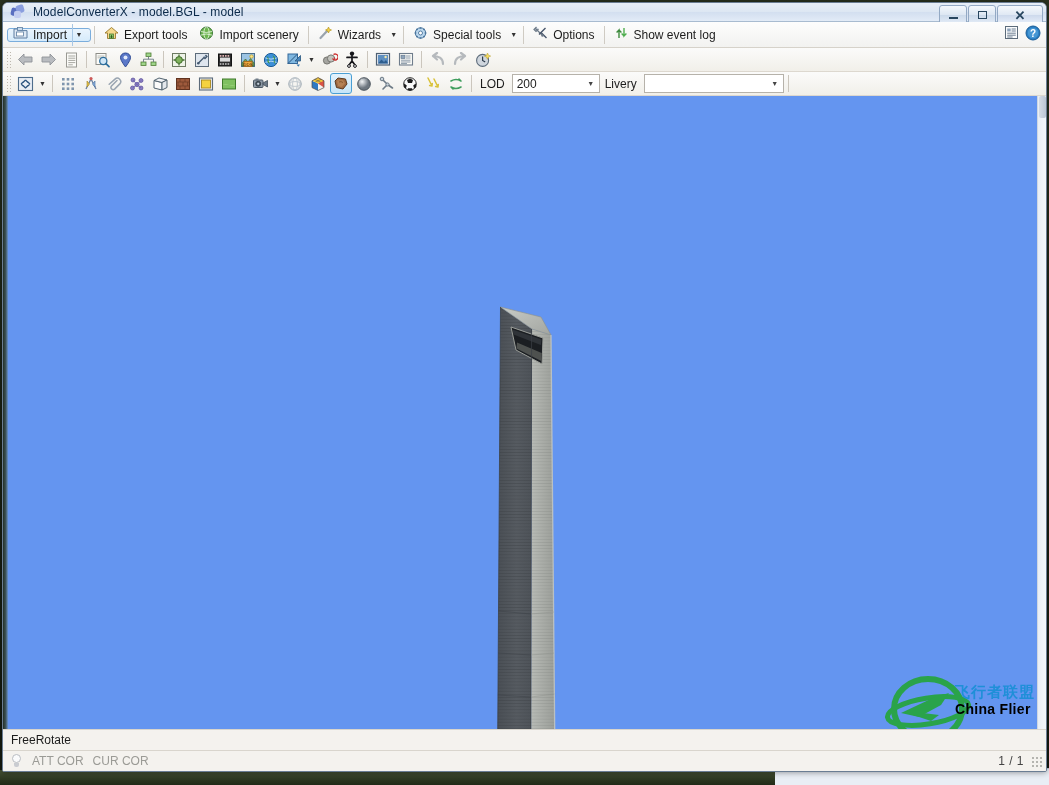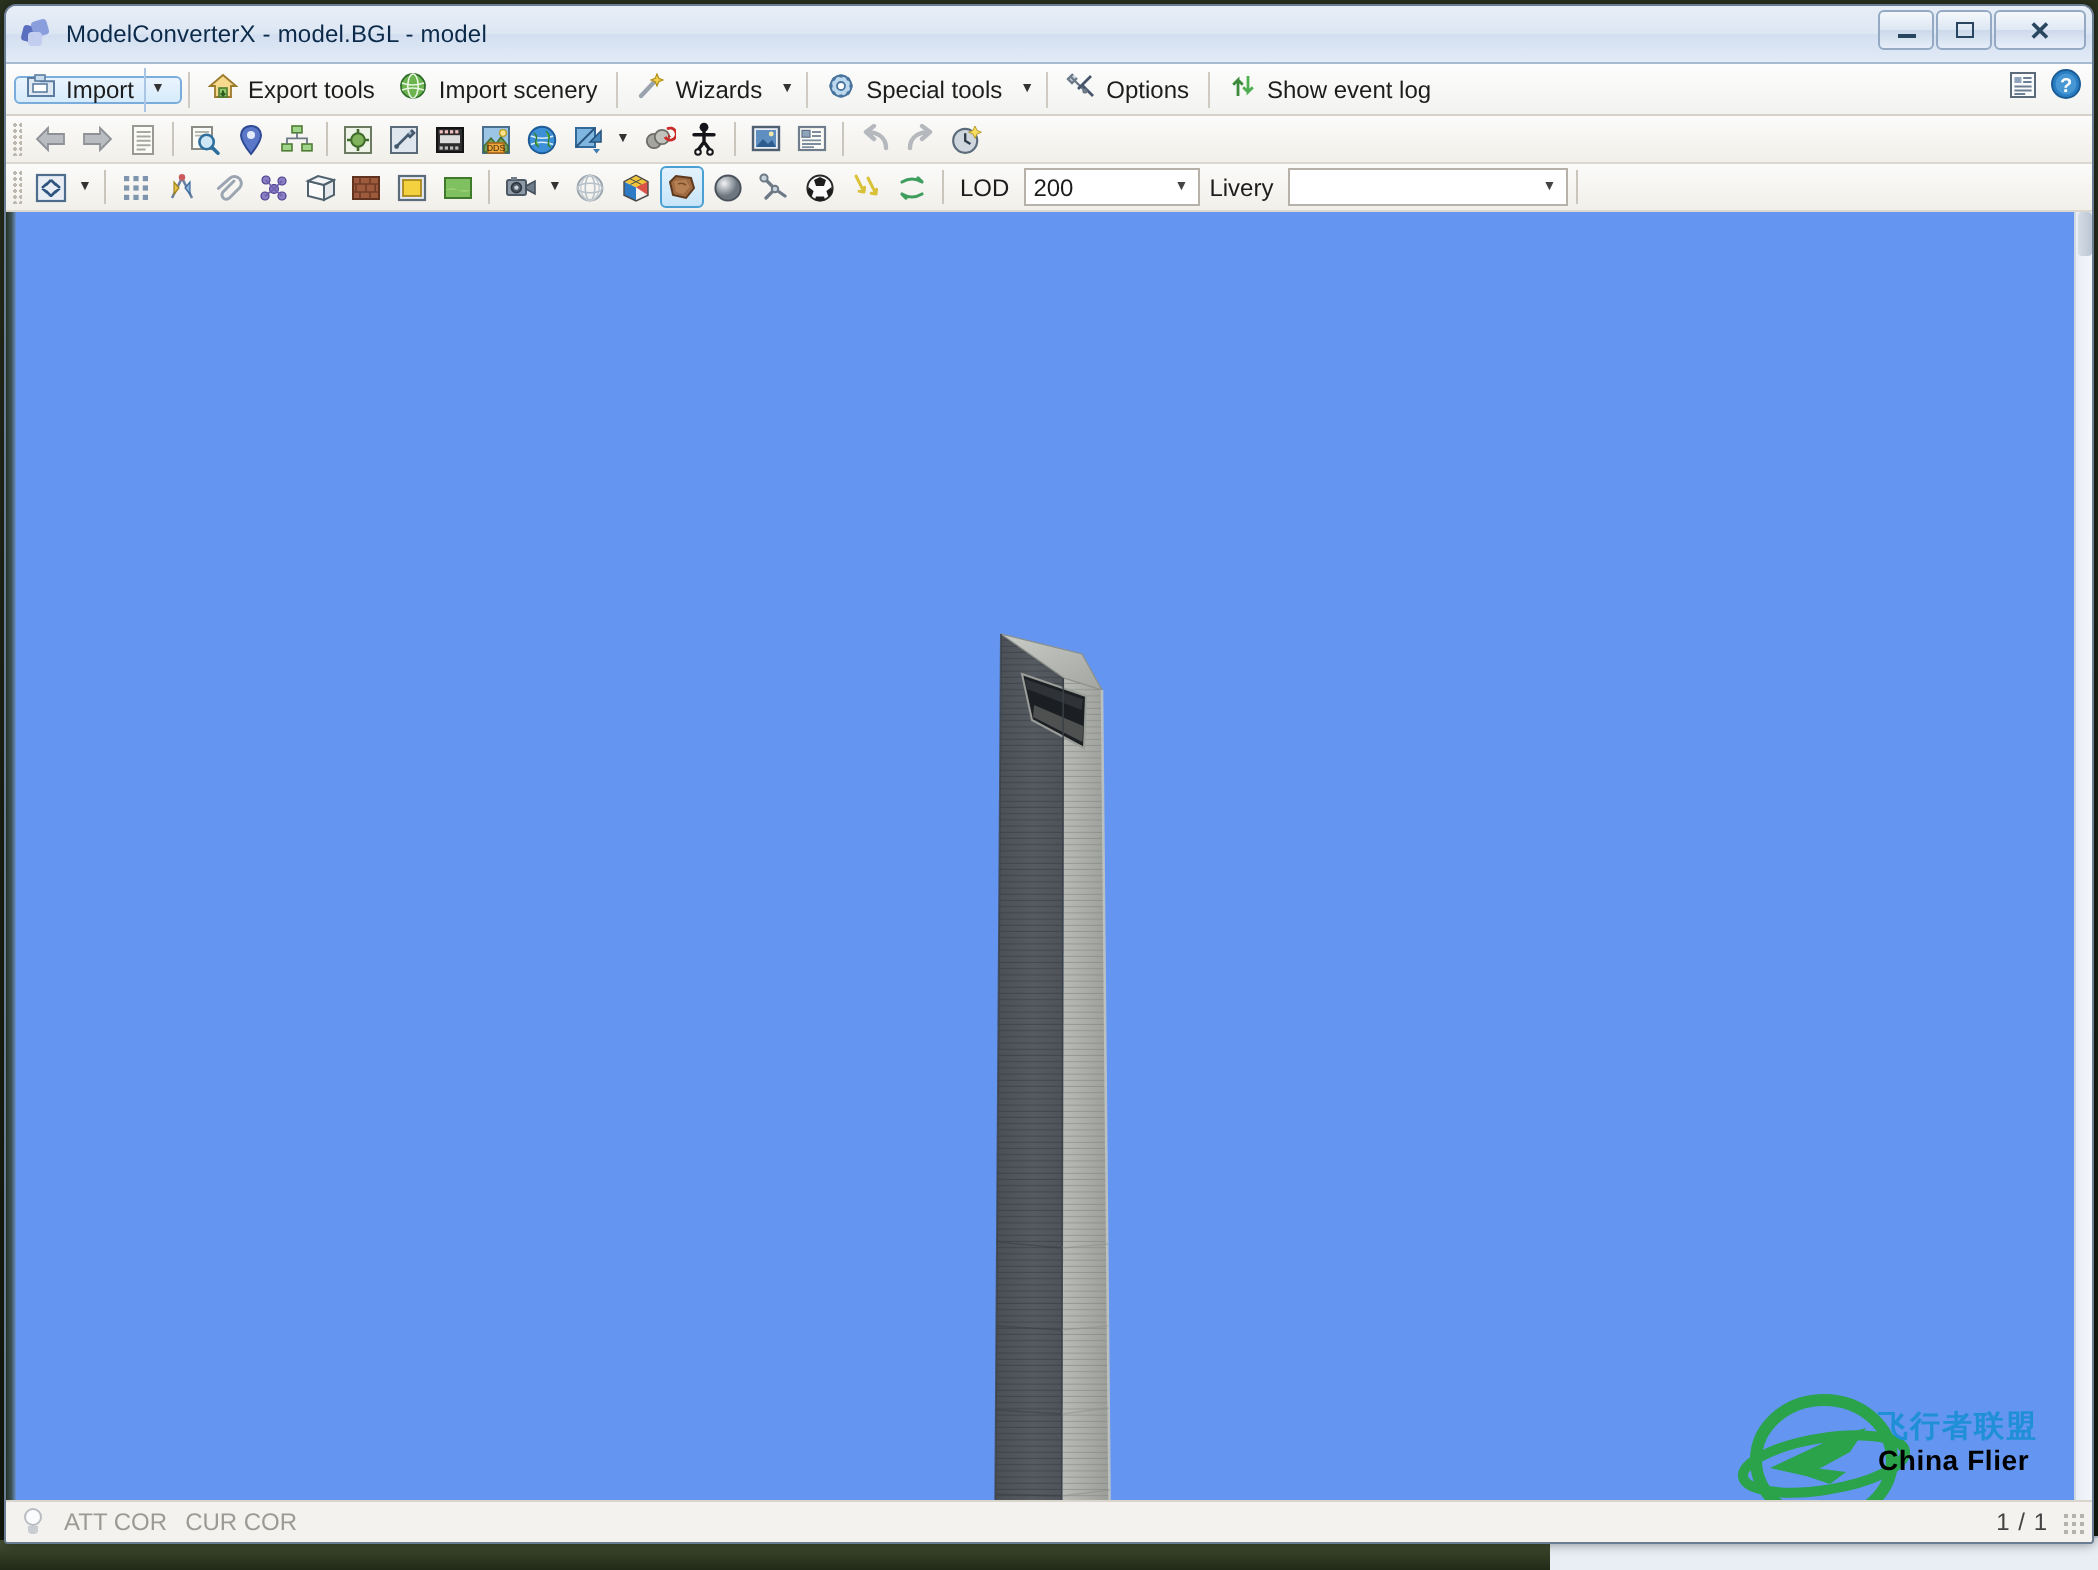--- a/index.html
+++ b/index.html
@@ -39,21 +39,21 @@
     background: #f0f0f0;
     border: 1px solid #6a7d93;
     border-radius: 6px 6px 2px 2px;
     box-shadow: 0 0 6px rgba(0,0,0,.45);
     overflow: hidden;
     display: flex; flex-direction: column;
   }
 
   
   #titlebar {
-    height: 29px;
+    height: 19px;
     background: linear-gradient(180deg,#e7eef7 0%, #dde7f3 48%, #d3dff0 52%, #e2ebf7 100%);
     border-bottom: 1px solid #a8bbd0;
     display: flex; align-items: center;
     position: relative;
     flex: none;
   }
   #app-icon {
     width: 16px; height: 16px; margin-left: 7px; margin-right: 7px;
     position: relative; flex: none;
   }
@@ -178,21 +178,21 @@
   
   #model {
     position: absolute;
     left: 480px; top: 205px;
     width: 90px; height: 475px;
   }
   #model svg { display: block; overflow: visible; }
 
   
   #watermark {
-    position: absolute; right: 20px; bottom: -18px;
+    position: absolute; right: 4px; bottom: -18px;
     width: 155px; height: 72px;
     pointer-events: none;
   }
   #wm-cn {
     position: absolute; left: 68px; top: 8px;
     font-size: 15px; font-weight: bold; color: #1f8fd8;
     letter-spacing: 1px; white-space: nowrap;
   }
   #wm-en {
     position: absolute; left: 68px; top: 26px;
@@ -796,20 +796,23 @@
       </svg>
       <div id="wm-cn">飞行者联盟</div>
       <div id="wm-en">China Flier</div>
     </div>
 
     <div id="vp-scroll-v">
       <div class="thumb"></div>
     </div>
   </div>
 
+  <div id="statusbar1">
+    <span>FreeRotate</span>
+  </div>
 
   <div id="statusbar2">
     <span id="bulb">
       <span class="glass"></span>
         <span class="base"></span>
     </span>
     <span>ATT COR</span>
     <span>CUR COR</span>
     <span id="page-ind">1 / 1</span>
     <span id="grip-corner"></span>

